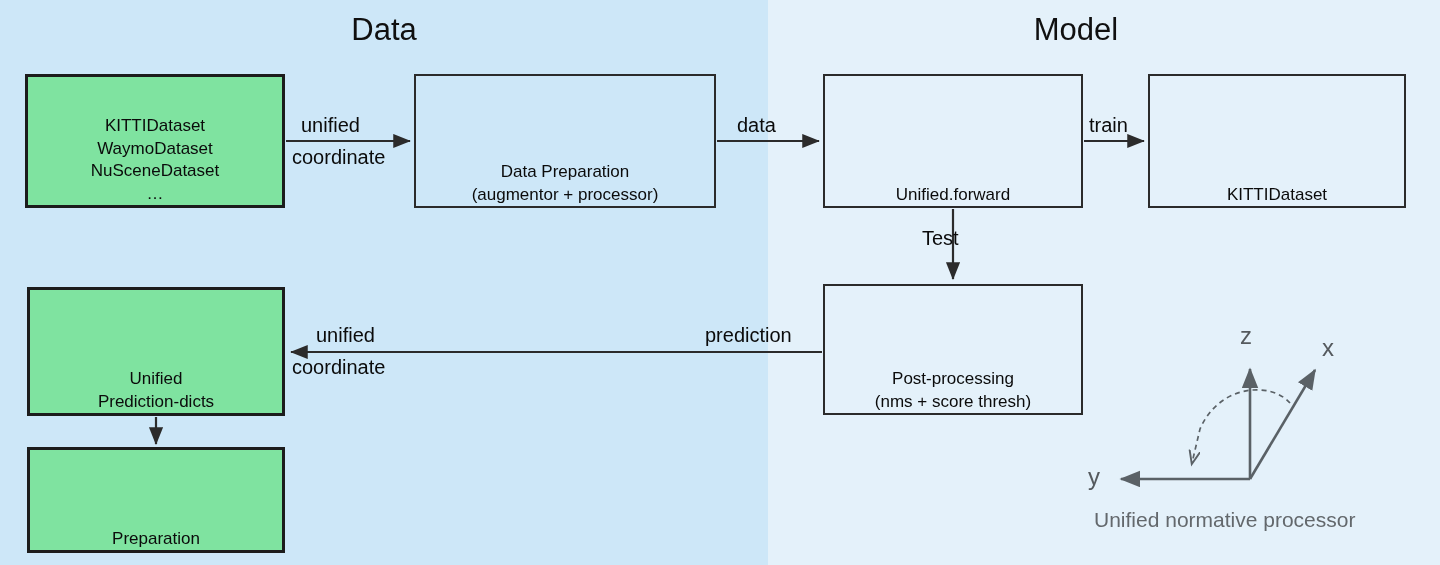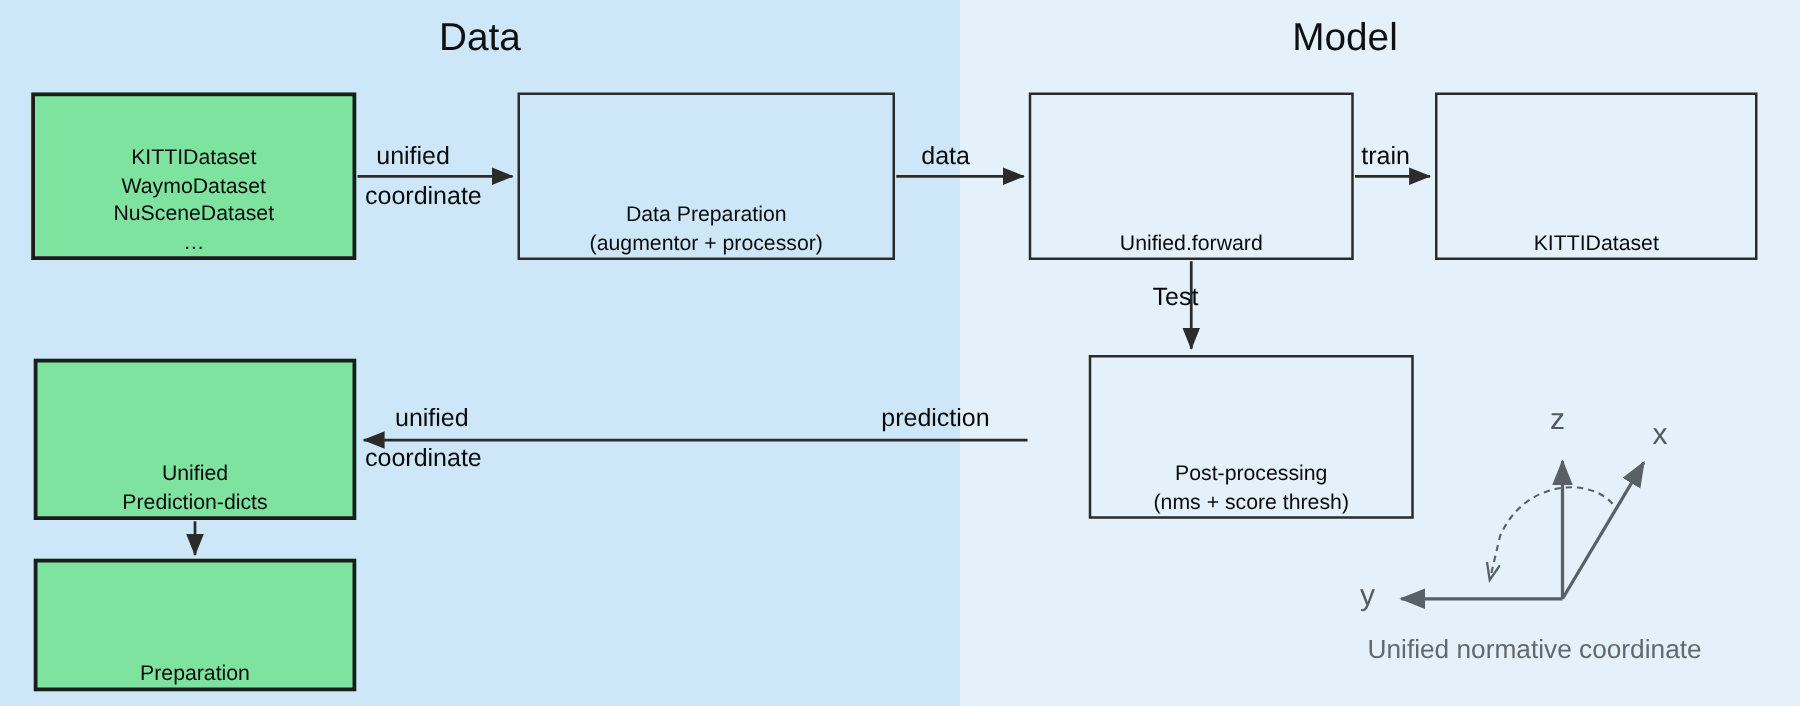--- a/index.html
+++ b/index.html
@@ -148,21 +148,21 @@
   </div>
 
   <div class="node plain" style="left:823px; top:74px; width:260px; height:134px;">
     <span>Unified.forward</span>
   </div>
 
   <div class="node plain" style="left:1148px; top:74px; width:258px; height:134px;">
     <span>KITTIDataset</span>
   </div>
 
-  <div class="node plain" style="left:823px; top:284px; width:260px; height:131px;margin-left:48px;">
+  <div class="node plain" style="left:823px; top:284px; width:260px; height:131px;">
     <span>Post-processing
 (nms + score thresh)</span>
   </div>
 
   <div class="node green" style="left:27px; top:287px; width:258px; height:129px;">
     <span>Unified
 Prediction-dicts</span>
   </div>
 
   <div class="node green" style="left:27px; top:447px; width:258px; height:106px;">
@@ -180,15 +180,15 @@
 
   <div class="edge-label" style="left:705px; top:323px;">prediction</div>
 
   <div class="edge-label" style="left:316px; top:323px;">unified</div>
   <div class="edge-label" style="left:292px; top:355px;">coordinate</div>
 
   <div class="axis-label" style="left:1240px; top:322px;">z</div>
   <div class="axis-label" style="left:1322px; top:334px;">x</div>
   <div class="axis-label" style="left:1088px; top:463px;">y</div>
 
-  <div class="axis-caption" style="left:1094px; top:508px;">Unified normative coordinate</div>
+  <div class="axis-caption" style="left:1094px; top:508px;">Unified normative processor</div>
 
 </div>
 
 </body></html>

